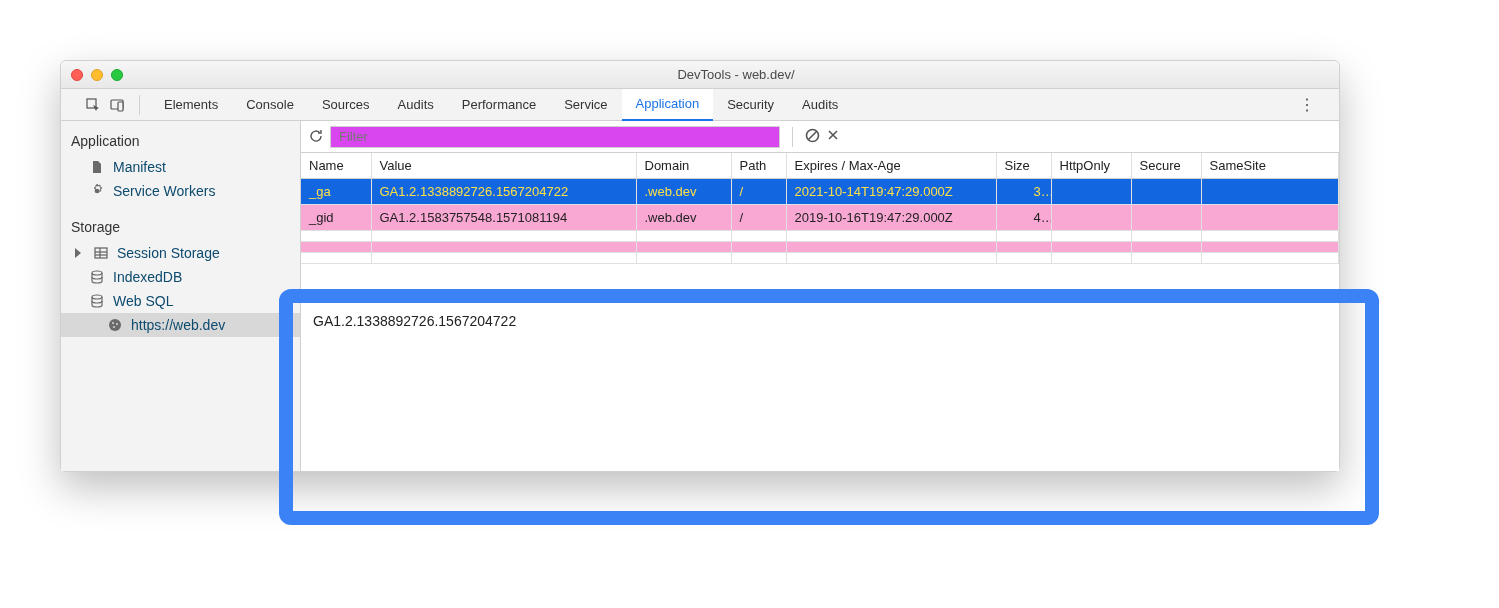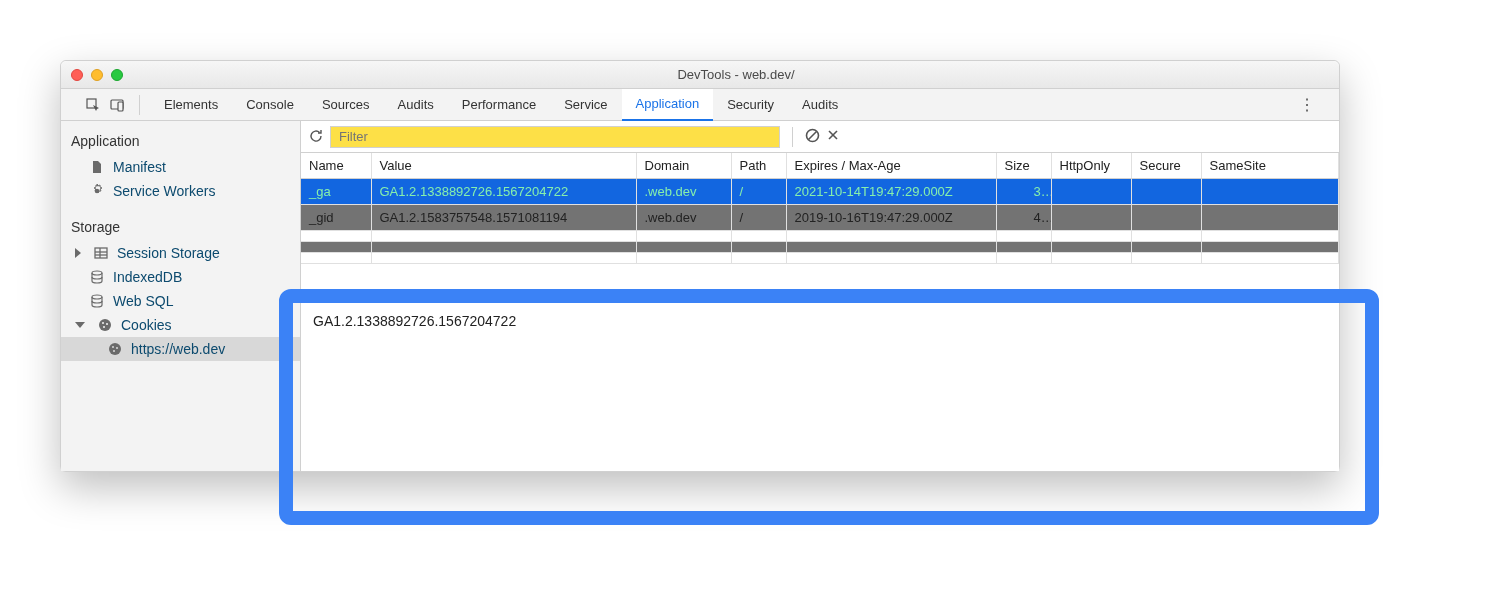--- a/index.html
+++ b/index.html
@@ -66,29 +66,29 @@
 }
 .disclosure.right { border-top:5px solid transparent; border-bottom:5px solid transparent; border-left:6px solid #6a6a6a;}
 .disclosure.down { border-left:5px solid transparent; border-right:5px solid transparent; border-top:6px solid #6a6a6a;}
 .icon { width:16px; height:16px; color:#555; display:inline-flex; align-items:center; justify-content:center; flex-shrink:0;}
 .main { flex:1; display:flex; flex-direction:column; }
 .toolbar2 {
   height:32px; border-bottom:1px solid #d0d0d0; display:flex; align-items:center; padding:0 8px; gap:6px;
 }
 .toolbar2 .filter { flex:0 0 450px; }
 .toolbar2 input {
-  width:100%; height:22px; border:1px solid #d0d0d0; background:#fde047; padding:0 8px; font-size:13px; outline:none; color:#333;
+  width:100%; height:22px; border:1px solid #d0d0d0; background:#d946ef; padding:0 8px; font-size:13px; outline:none; color:#333;
 }
 .toolbar2 .vline { width:1px; height:20px; background:#d0d0d0; margin:0 6px;}
 .table-wrap { flex:0 0 auto; border-bottom:1px solid #d0d0d0; overflow:hidden; height:150px; }
 table { border-collapse:collapse; width:100%; table-layout:fixed; }
 th, td { border-right:1px solid #e0e0e0; border-bottom:1px solid #e0e0e0; padding:5px 8px; text-align:left; font-weight:normal; font-size:13px; color:#222; white-space:nowrap; overflow:hidden; text-overflow:ellipsis;}
 th { background:#fff; border-bottom:1px solid #d0d0d0;}
-tr.selected td { background:#1266e0; color:#86efac; }
-tr.alt td { background:#737373; }
+tr.selected td { background:#1266e0; color:#fde047; }
+tr.alt td { background:#f9a8d4; }
 .cell-right { text-align:right;padding-left:37px; }
 .preview { flex:1; padding:10px 12px; font-size:14px; color:#222; background:#fff; position:relative;}
 .hl-box {
   position:absolute;
   border:14px solid #3b82f6;
   border-radius:12px;
   pointer-events:none;
   left:218px; top:228px; width:1100px; height:236px;
 }
 col.c-name{width:70px;} col.c-value{width:265px;} col.c-domain{width:95px;} col.c-path{width:55px;}
@@ -198,32 +198,20 @@
       </div>
       <div class="item">
         <span class="icon">
             <svg width="14" height="14" viewBox="0 0 14 14" fill="none" stroke="#6a6a6a" stroke-width="1.2">
               <ellipse cx="7" cy="3" rx="5" ry="2"></ellipse>
               <path d="M2 3v8c0 1.1 2.2 2 5 2s5-.9 5-2V3"></path>
               <path d="M2 7c0 1.1 2.2 2 5 2s5-.9 5-2"></path>
             </svg>
           </span>
         <span>Web SQL</span>
-      </div>
-      <div class="item">
-        <span class="disclosure down"></span>
-        <span class="icon">
-            <svg width="14" height="14" viewBox="0 0 14 14" fill="#6a6a6a">
-              <circle cx="7" cy="7" r="6"></circle>
-              <circle cx="5" cy="5" r="1" fill="#f3f3f3"></circle>
-              <circle cx="9" cy="6" r="1" fill="#f3f3f3"></circle>
-              <circle cx="6" cy="9" r="1" fill="#f3f3f3"></circle>
-            </svg>
-          </span>
-        <span>Cookies</span>
       </div>
       <div class="item sub selected">
         <span class="icon">
             <svg width="14" height="14" viewBox="0 0 14 14" fill="#6a6a6a">
               <circle cx="7" cy="7" r="6"></circle>
               <circle cx="5" cy="5" r="1" fill="#d8d8d8"></circle>
               <circle cx="9" cy="6" r="1" fill="#d8d8d8"></circle>
               <circle cx="6" cy="9" r="1" fill="#d8d8d8"></circle>
             </svg>
           </span>

